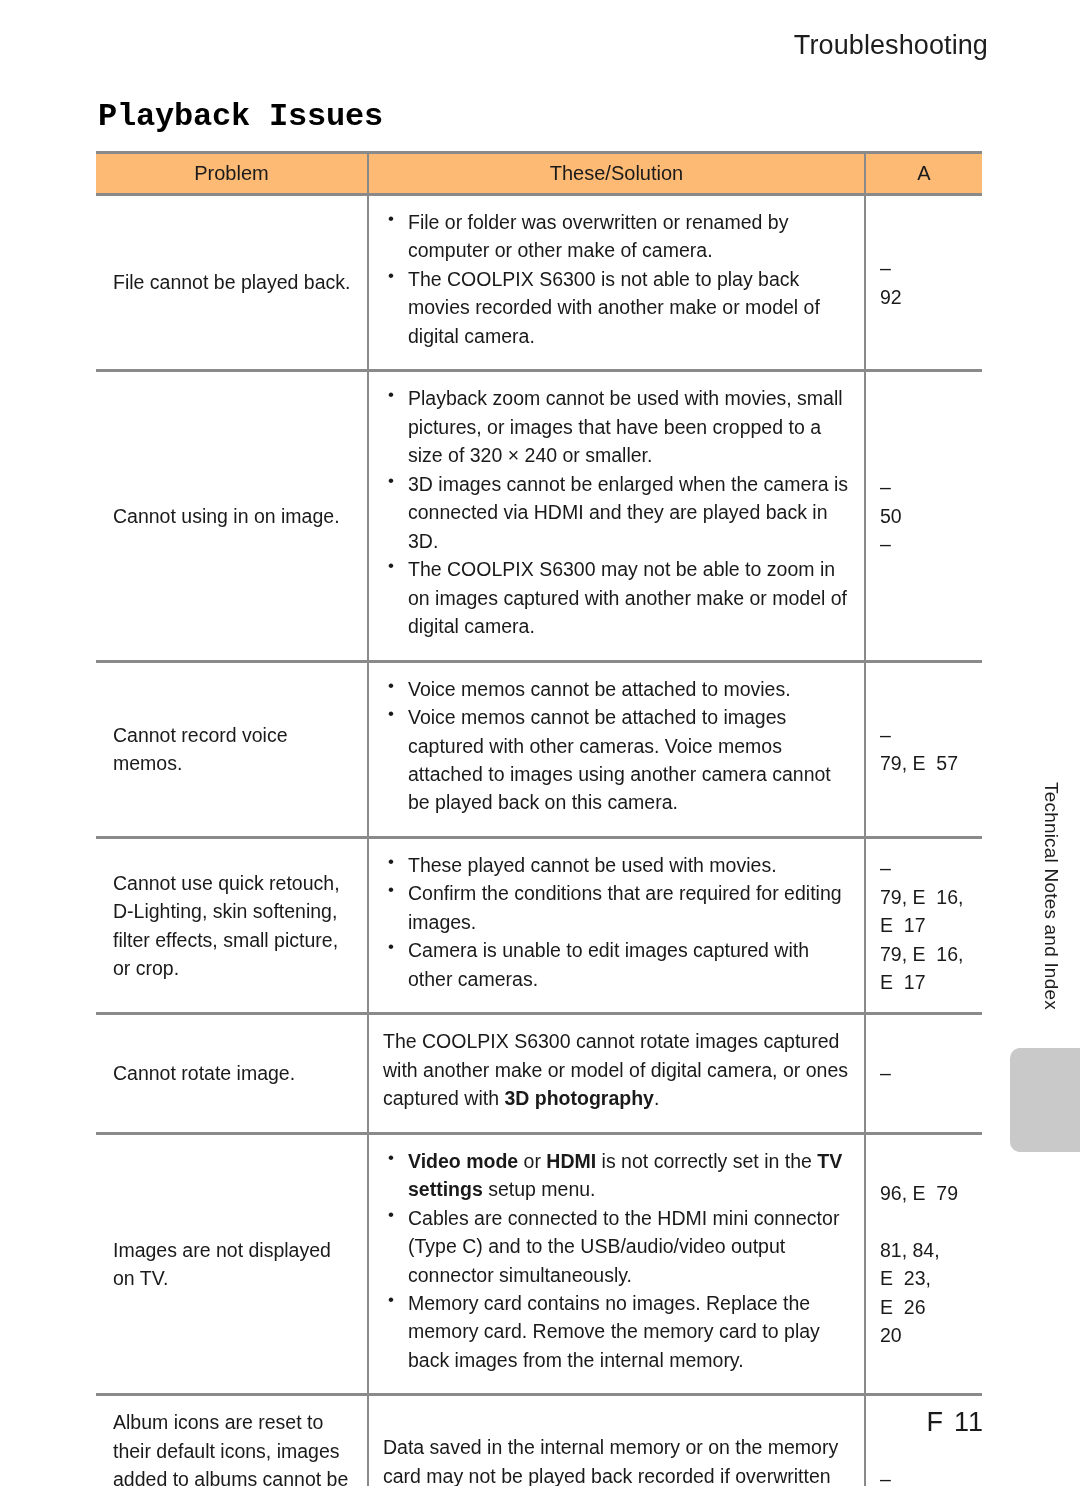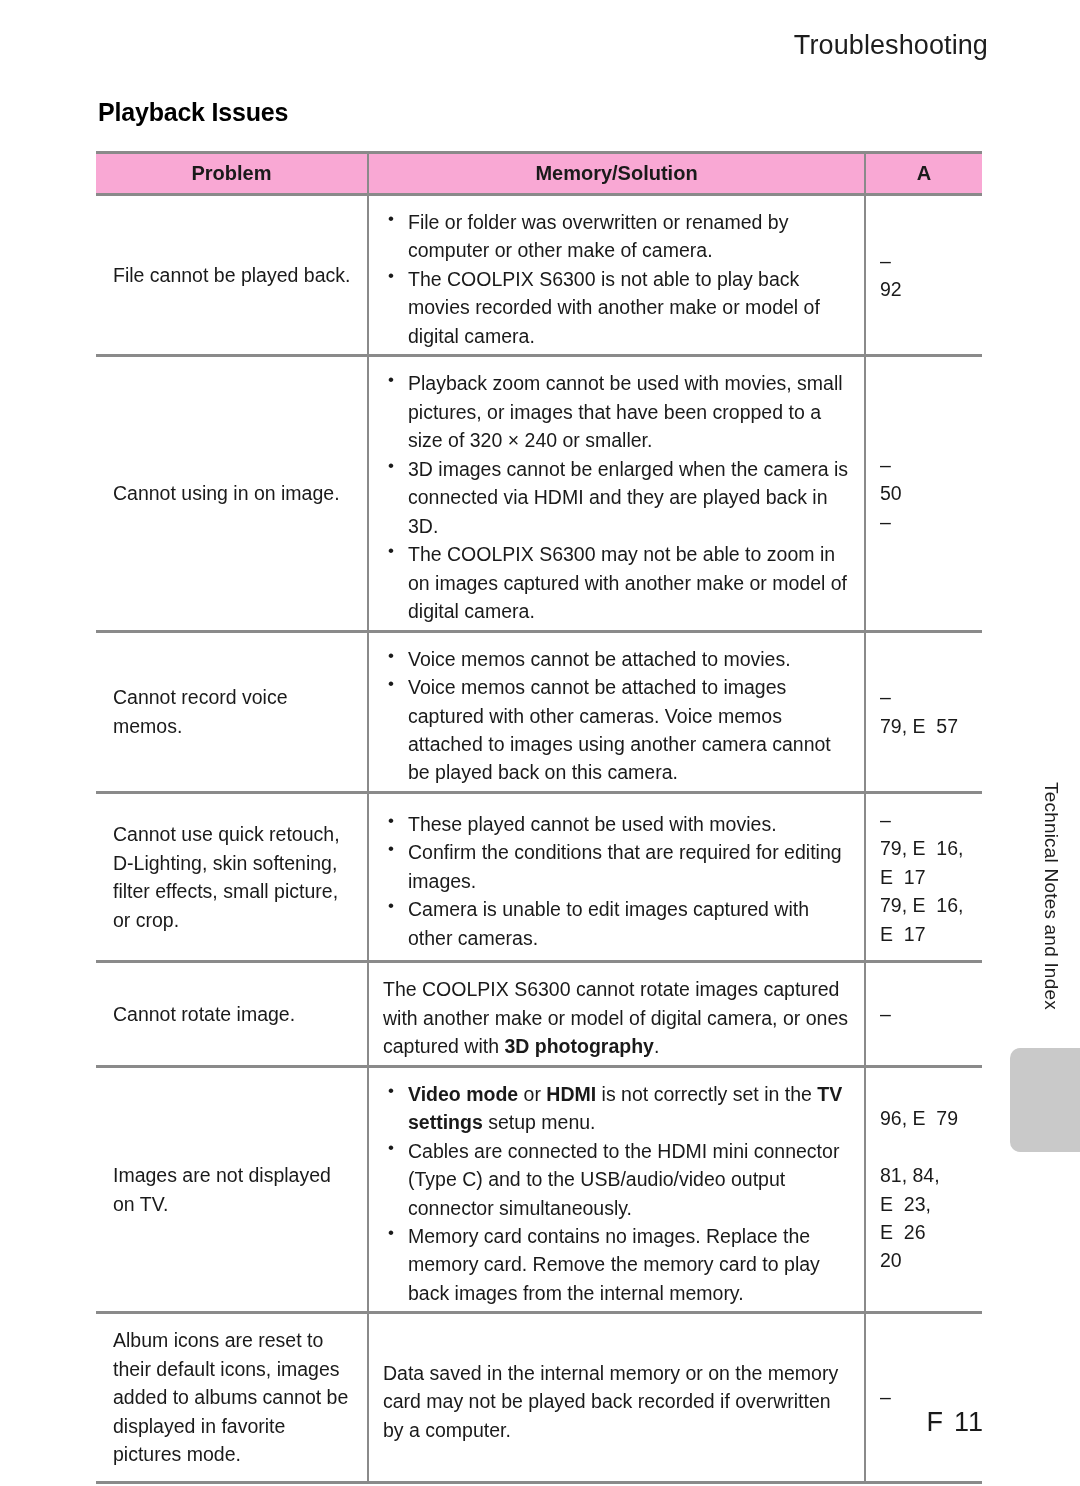--- a/index.html
+++ b/index.html
@@ -25,24 +25,25 @@
     font-size: 27px;
     letter-spacing: 0.1px;
     color: #1d1d1d;
   }
 
   
   .section-title {
     position: absolute;
     top: 98px;
     left: 98px;
-    font-size: 25px;
+    font-size: 32px;
     font-weight: bold;
     letter-spacing: -0.2px;
     color: #000;
+    font-family: Liberation Mono, monospace;
   }
 
   
   .tbl-wrap {
     position: absolute;
     top: 151px;
     left: 96px;
     width: 886px;
   }
   table.tbl {
@@ -59,33 +60,33 @@
     padding: 0;
     border-top: 3px solid #8a8a8a;
     border-bottom: 3px solid #8a8a8a;
   }
   table.tbl td.col-problem,
   table.tbl th.col-problem { border-right: 2px solid #8a8a8a; }
   table.tbl td.col-cause,
   table.tbl th.col-cause { border-right: 2px solid #8a8a8a; }
 
   thead th {
-    background: #f9a8d4;
-    font-weight: bold;
+    background: #fdba74;
+    font-weight: normal;
     font-size: 20px;
     text-align: center;
     height: 42px;
     border-top: 3px solid #8a8a8a;
     border-bottom: 3px solid #8a8a8a;
   }
 
   tbody td { font-size: 19.5px; line-height: 1.46; }
 
   .cell-pad-problem { padding: 12px 10px 12px 17px; }
-  .cell-pad-cause   { padding: 12px 12px 4px 14px; }
+  .cell-pad-cause   { padding: 12px 12px 19px 14px; }
   .cell-pad-ref     { padding: 12px 8px 12px 14px; }
 
   
   ul.bullets {
     margin: 0;
     padding: 0;
     list-style: none;
   }
   ul.bullets > li {
     position: relative;
@@ -151,21 +152,21 @@
 <div class="tbl-wrap">
   <table class="tbl">
     <colgroup>
       <col class="c-problem">
         <col class="c-cause">
         <col class="c-ref">
     </colgroup>
     <thead>
       <tr>
         <th class="col-problem">Problem</th>
-        <th class="col-cause">Memory/Solution</th>
+        <th class="col-cause">These/Solution</th>
         <th class="col-ref">A</th>
       </tr>
     </thead>
     <tbody id="tbody">
         <tr>
           <td class="col-problem">
             <div class="cell-pad-problem">File cannot be played back.</div>
           </td>
           <td class="col-cause">
             <div class="cell-pad-cause">

